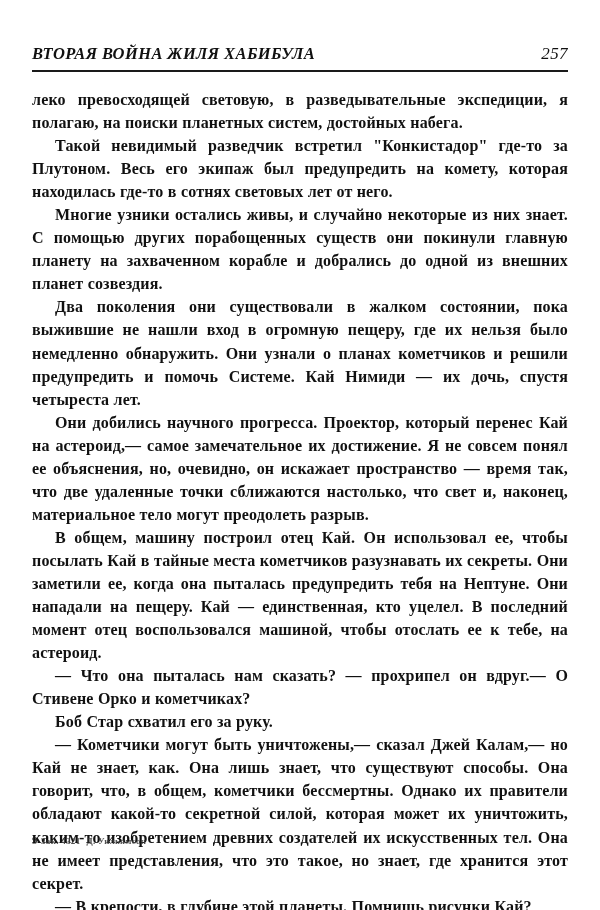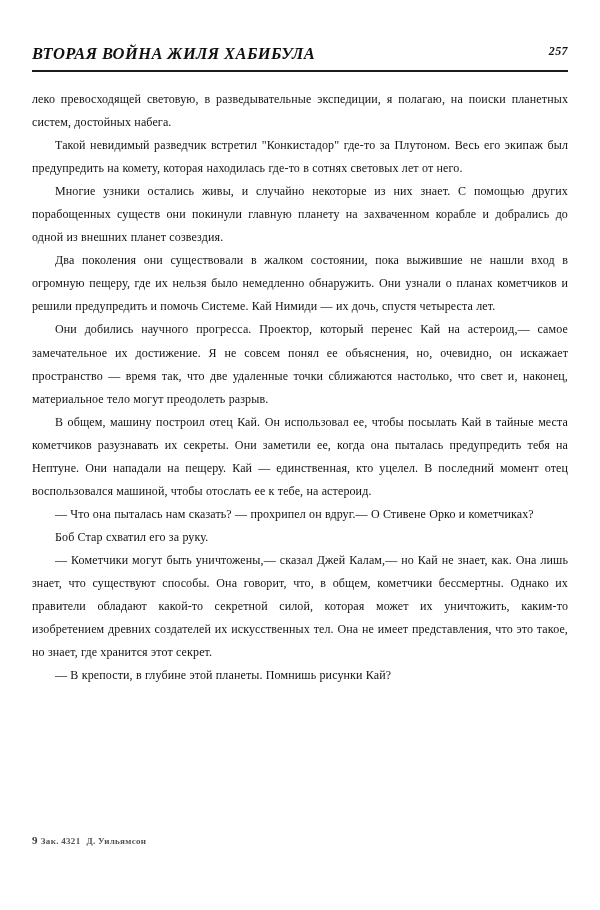--- a/index.html
+++ b/index.html
@@ -31,48 +31,48 @@
     justify-content: space-between;
     font-style: italic;
     font-weight: 700;
     font-size: 16.5px;
     letter-spacing: 0.4px;
   }
   .running-head .head-title {
     white-space: nowrap;
   }
   .running-head .head-folio {
-    font-size: 12px;
-    font-weight: 700;
+    font-size: 17px;
+    font-weight: 400;
     font-style: italic;
   }
   .head-rule {
     position: absolute;
     left: 32px;
     top: 70px;
     width: 536px;
     height: 2px;
     background: #1a1a1a;
   }
 
   
   .textblock {
     position: absolute;
     left: 32px;
     top: 88px;
     width: 536px;
   }
   .para {
     margin: 0;
-    font-size: 12px;
+    font-size: 16px;
     line-height: 23.05px;
     text-align: justify;
     text-align-last: left;
     text-indent: 23px;
-    font-weight: 400;
+    font-weight: 700;
     letter-spacing: 0.01em;
     word-spacing: 0.01em;
     hyphens: manual;
   }
   
   .para.cont {
     text-indent: 0;
   }
   
   .para.dialogue {

